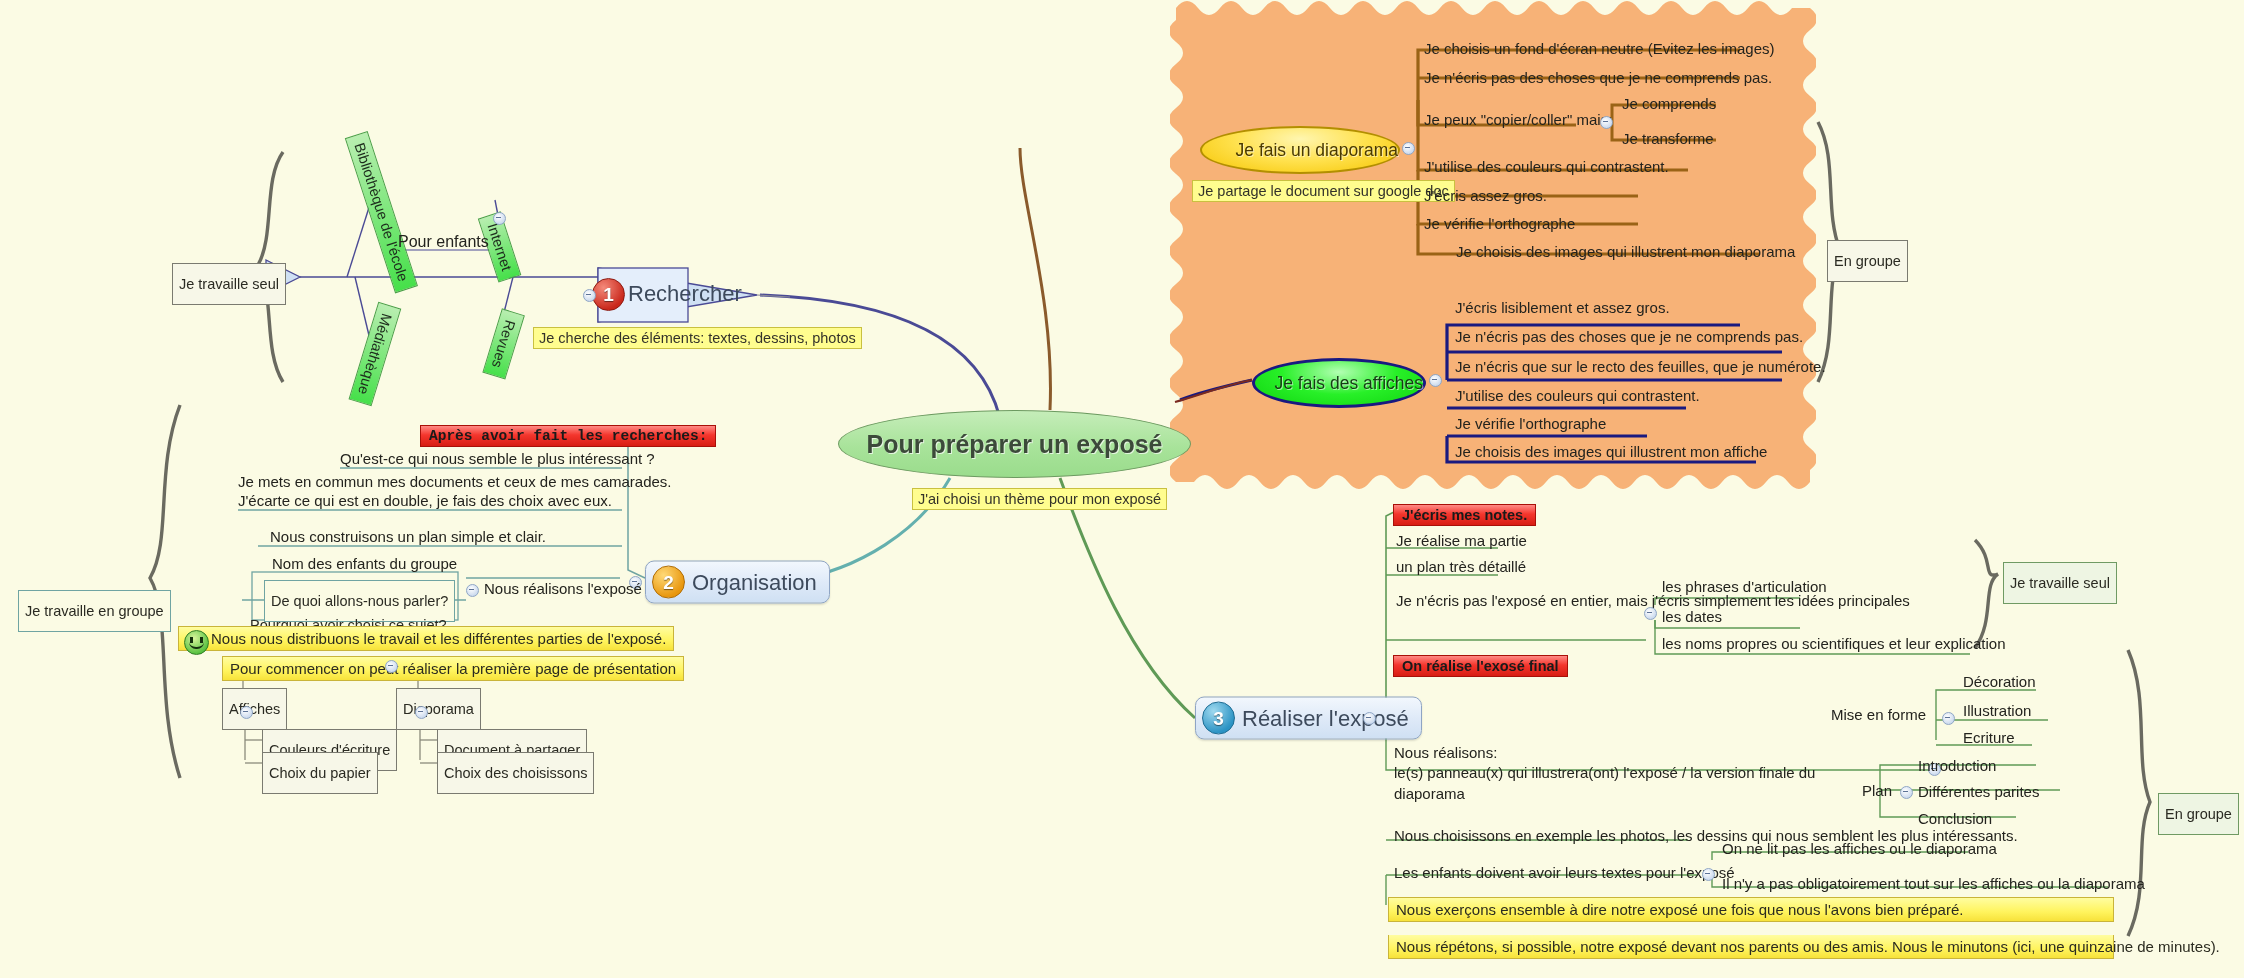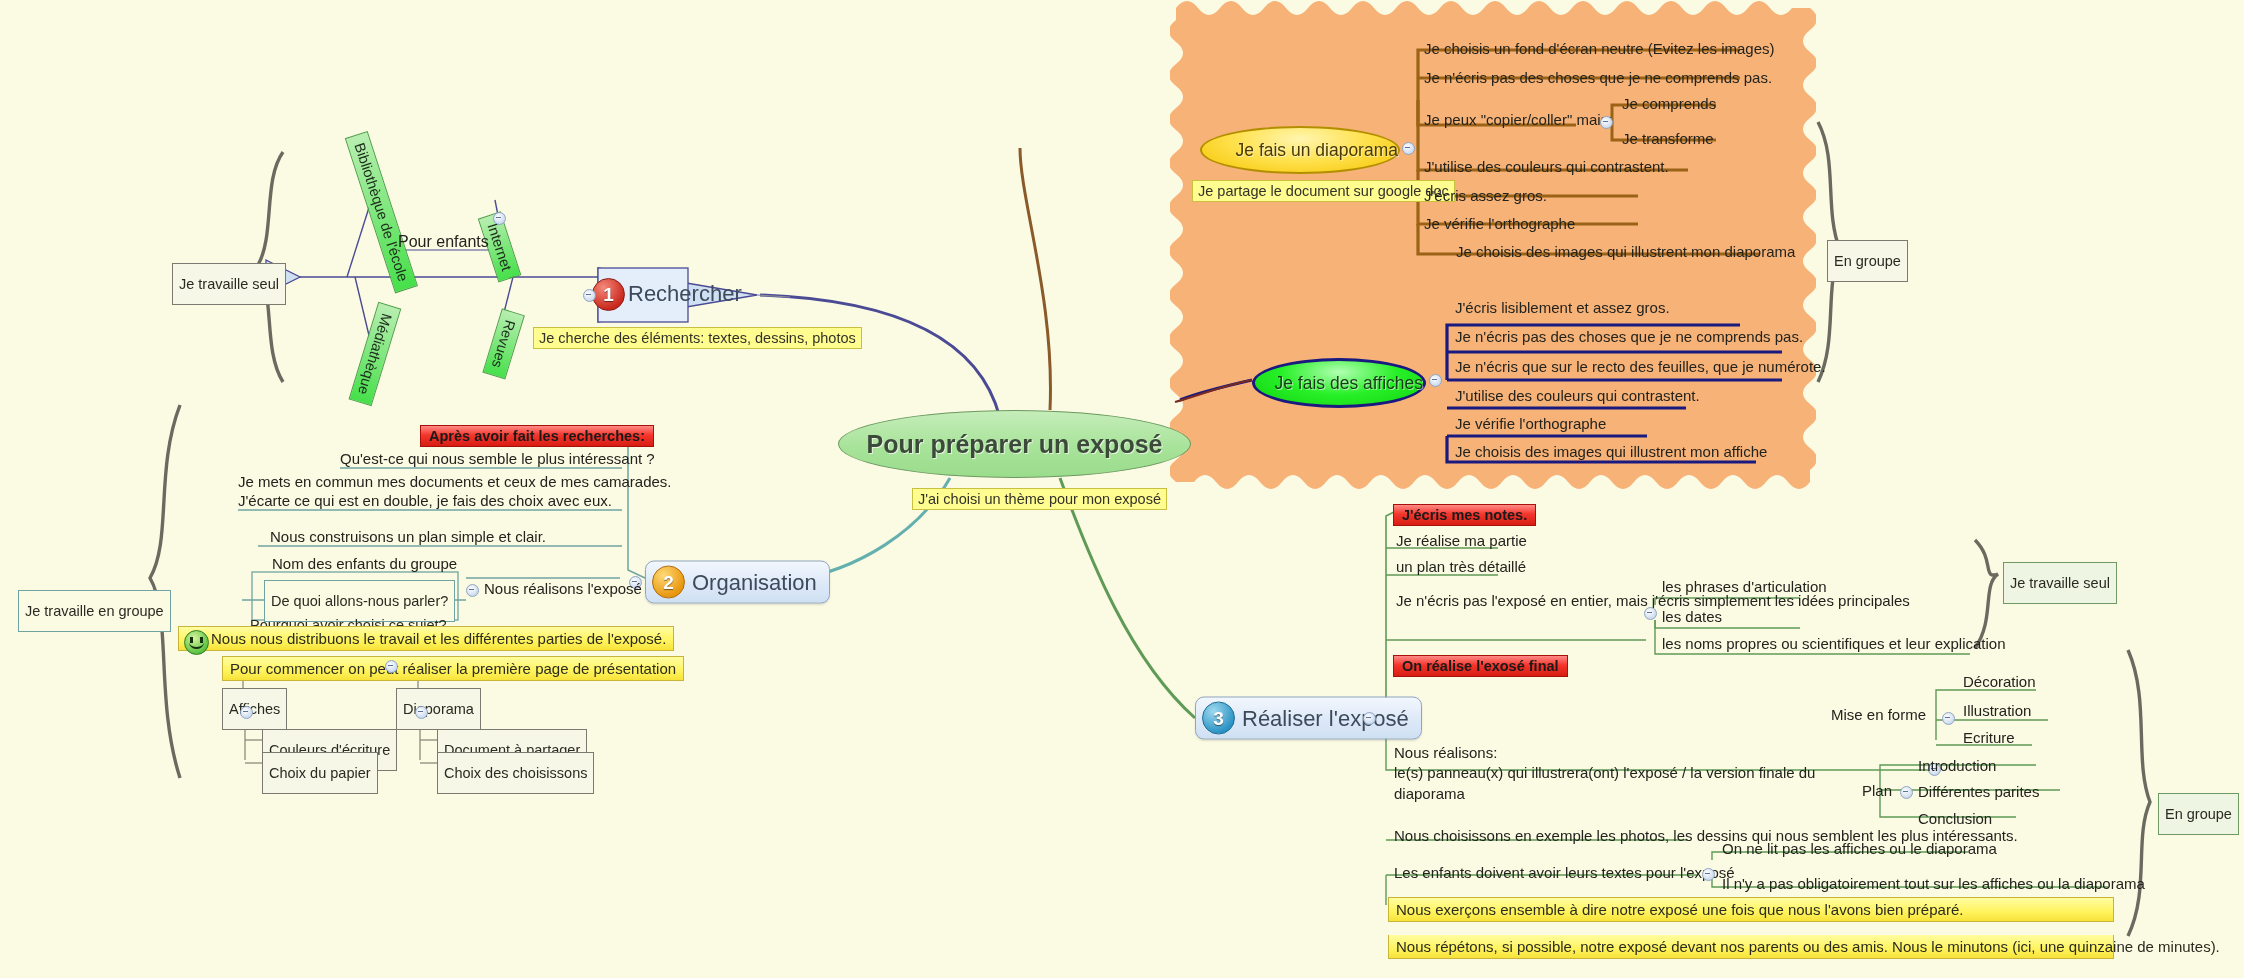--- a/index.html
+++ b/index.html
@@ -281,21 +281,21 @@
   <div class="fish" style="left:324px;top:342px;transform:rotate(107deg);">Médiathèque</div>
   <div class="fish" style="left:470px;top:332px;transform:rotate(107deg);">Revues</div>
   <div class="leaf" style="left:398px;top:233px;font-size:16px;">Pour enfants</div>
 
   <div class="stage" style="left:645px;top:582px;transform:translateY(-50%);">
     <span class="badge b2">2</span>
     <span>Organisation</span>
   </div>
   <div class="knob" style="left:629px;top:576px;"></div>
 
-  <div class="redtag" style="left:420px;top:425px;">Après avoir fait les recherches:</div>
+  <div class="redtag" style="left:420px;top:425px;font-family:Liberation Mono, monospace;">Après avoir fait les recherches:</div>
   <div class="leaf" style="left:340px;top:450px;">Qu'est-ce qui nous semble le plus intéressant ?</div>
   <div class="leaf" style="left:238px;top:473px;">Je mets en commun mes documents et ceux de mes camarades.</div>
   <div class="leaf" style="left:238px;top:492px;">J'écarte ce qui est en double, je fais des choix avec eux.</div>
   <div class="leaf" style="left:270px;top:528px;">Nous construisons un plan simple et clair.</div>
 
   <div class="leaf" style="left:272px;top:555px;">Nom des enfants du groupe</div>
   <div class="bx teal" style="left:264px;top:580px;">De quoi allons-nous parler?</div>
   <div class="bx teal" style="left:244px;top:605px;border:none;background:transparent;">Pourquoi avoir choisi ce sujet?</div>
   <div class="knob" style="left:466px;top:584px;"></div>
   <div class="leaf" style="left:484px;top:580px;">Nous réalisons l'exposé</div>

